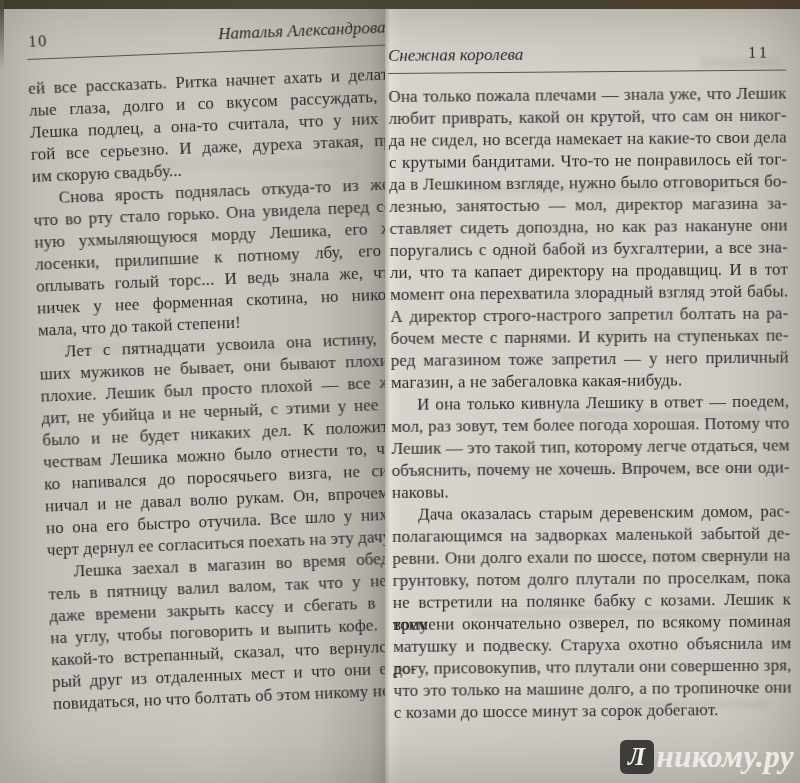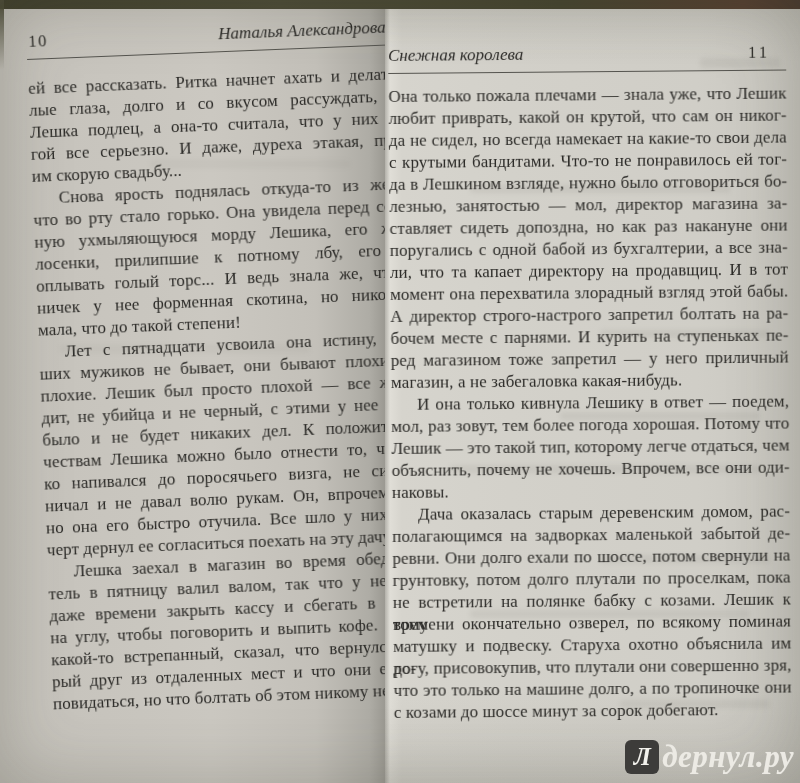--- a/index.html
+++ b/index.html
@@ -175,16 +175,16 @@
         </div>
     </div>
   </div>
 
   <div class="topstrip"></div>
   <div class="leftedge"></div>
   <div class="vignette"></div>
 
   <div class="wm">
     <span class="wm-box">Л</span>
-    <span class="wm-text">дернул.ру</span>
+    <span class="wm-text">никому.ру</span>
   </div>
 
 </div>
 
 </body></html>

